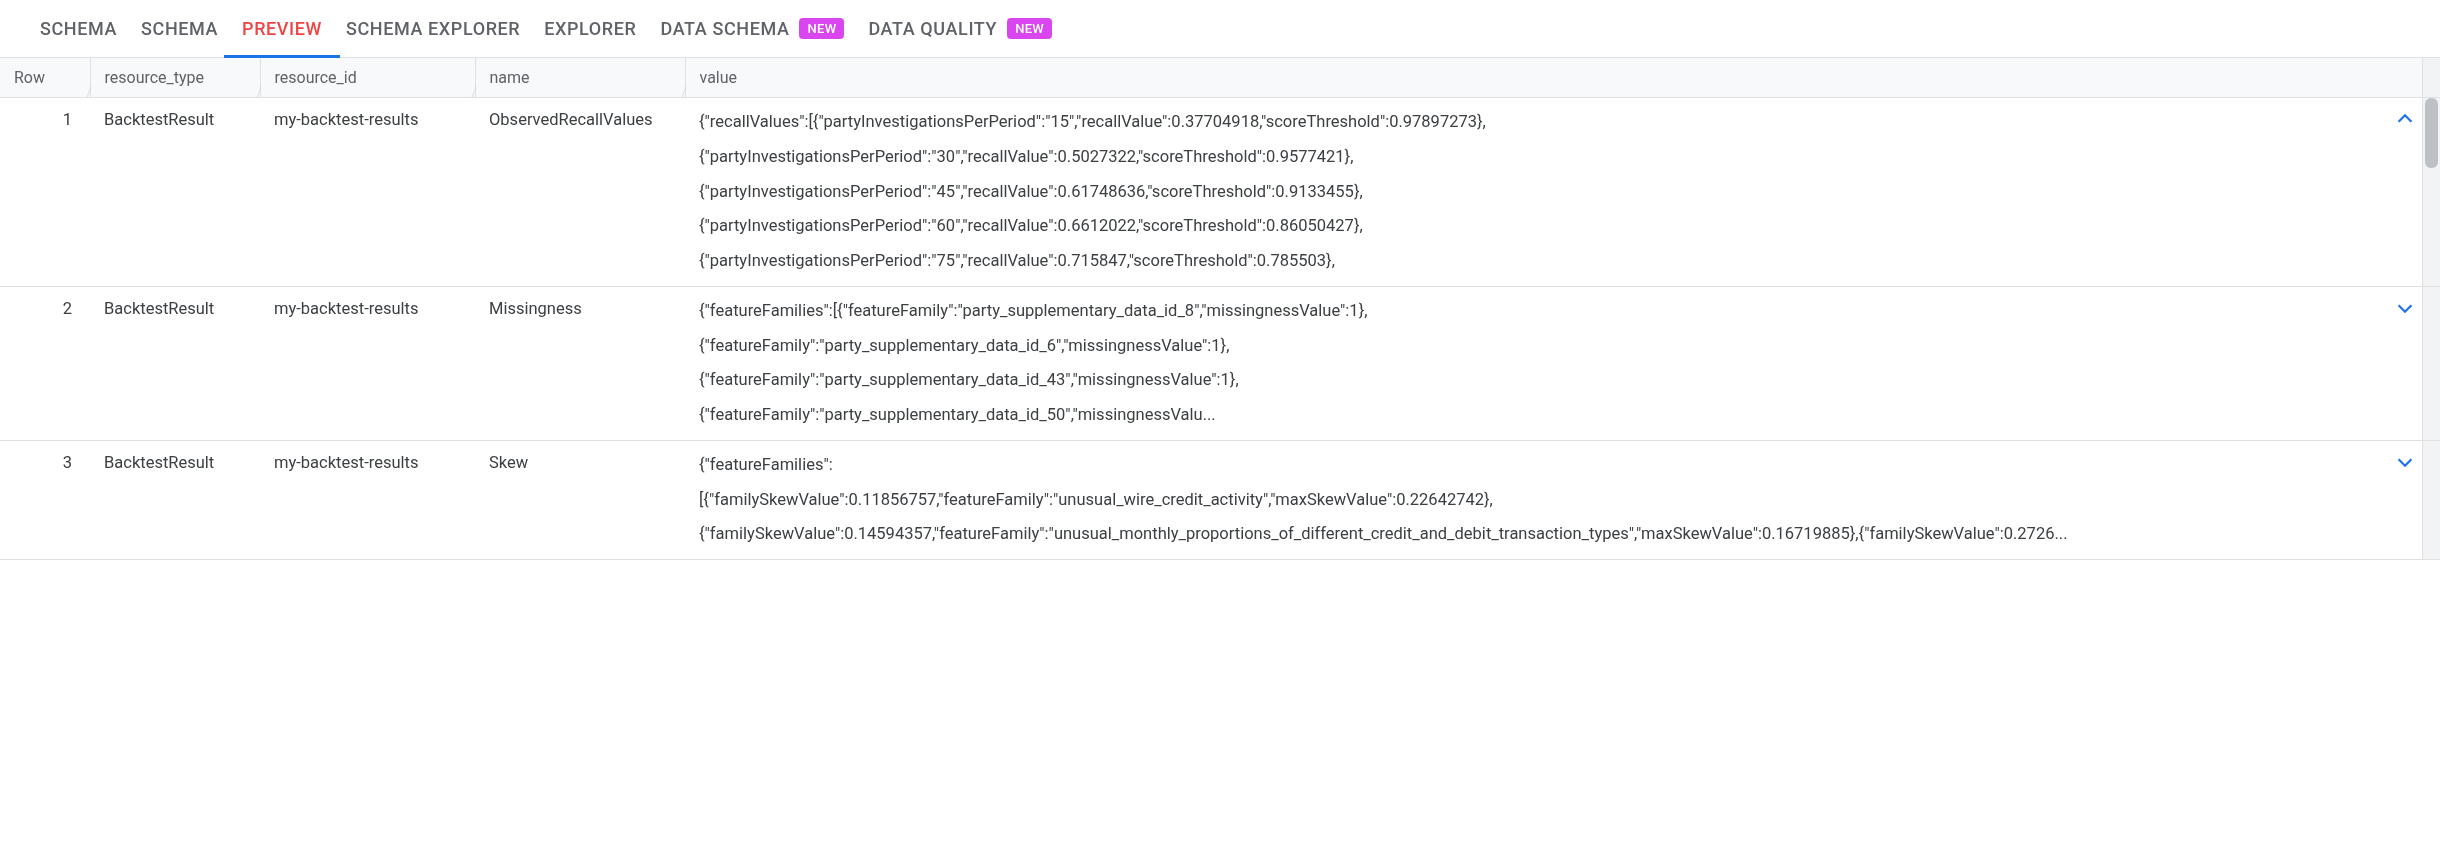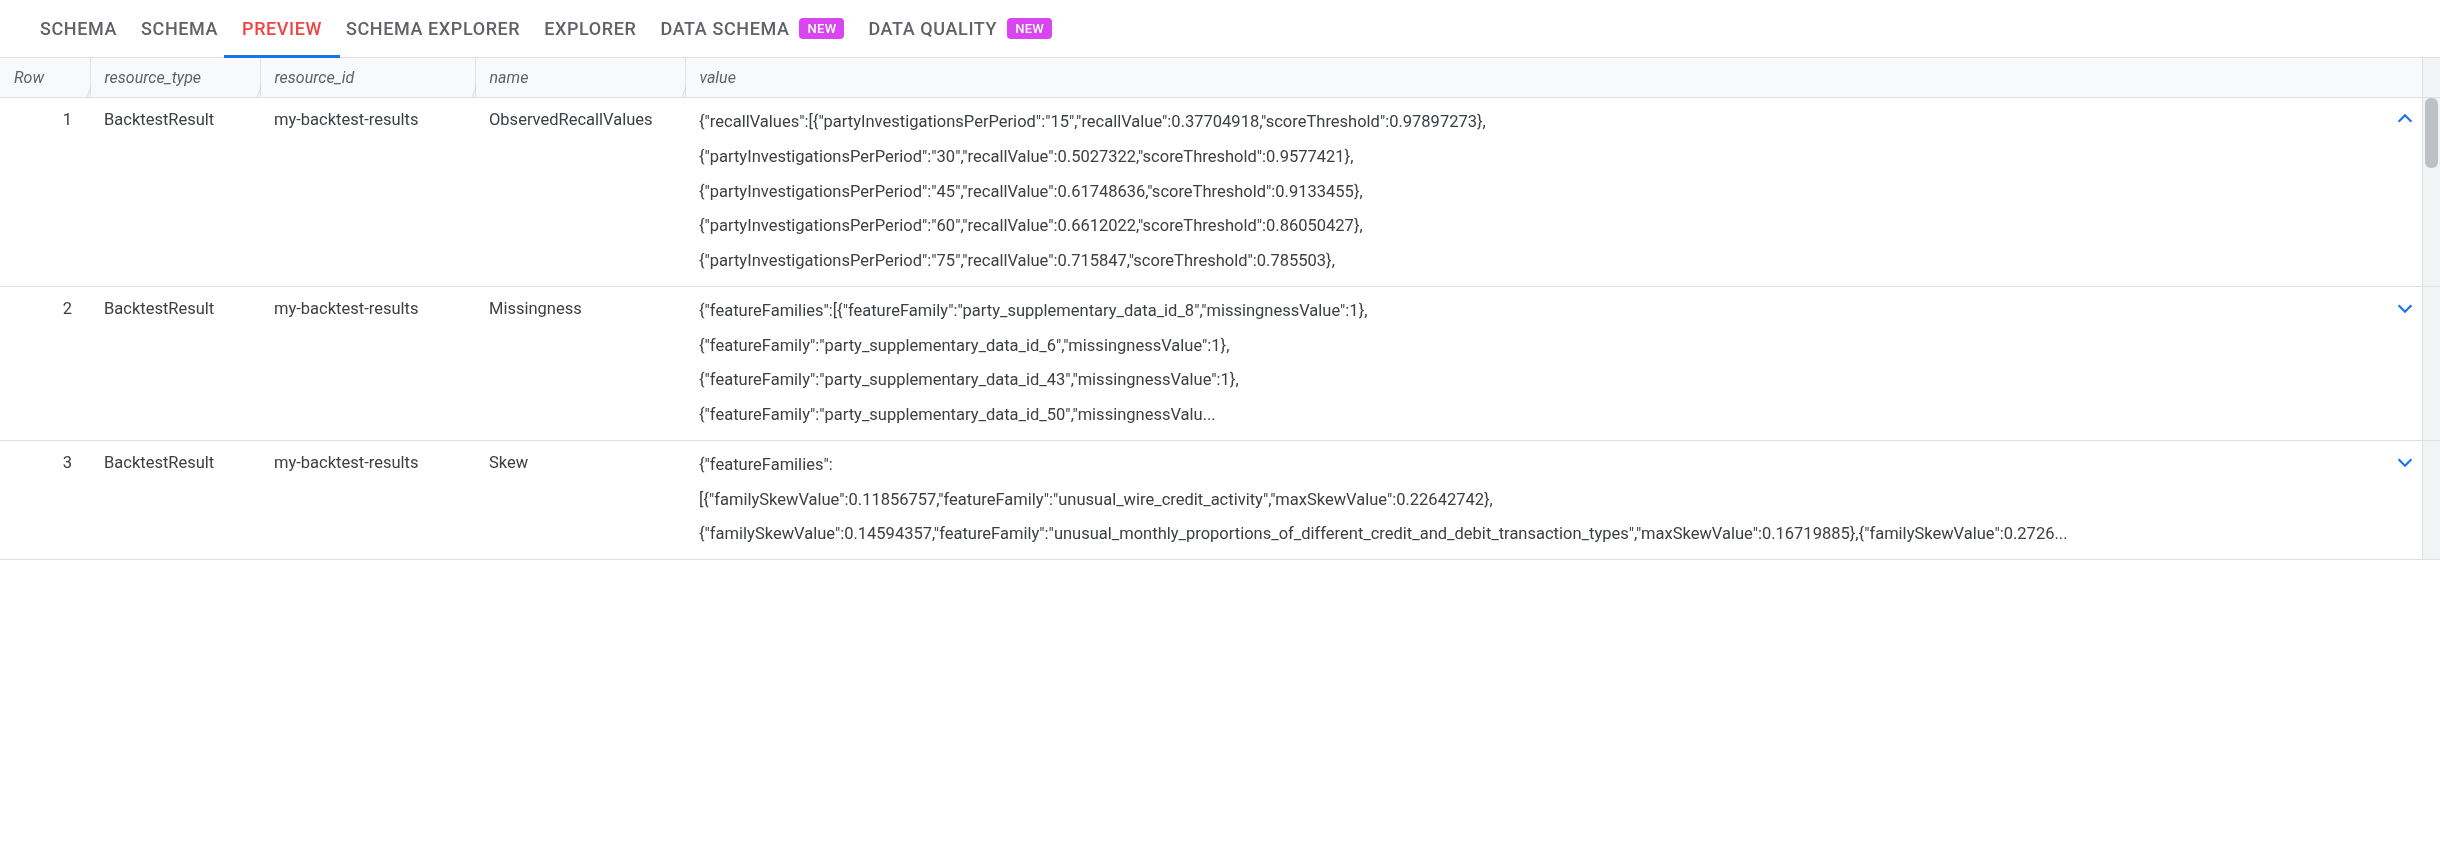--- a/index.html
+++ b/index.html
@@ -57,21 +57,20 @@
   thead th {
     text-align: left;
     font-weight: 400;
     font-size: 16px;
     color: #5f6368;
     background: #f8f9fa;
     border-bottom: 1px solid #e0e0e0;
     border-right: 1px solid #e0e0e0;
     padding: 10px 14px;
     position: relative;
-    font-style: italic;
   }
   thead th:last-child { border-right: none; }
   col.row { width: 90px; }
   col.rt  { width: 170px; }
   col.rid { width: 215px; }
   col.nm  { width: 210px; }
   col.val { width: auto; }
   col.sb  { width: 18px; }
   tbody td {
     vertical-align: top;

